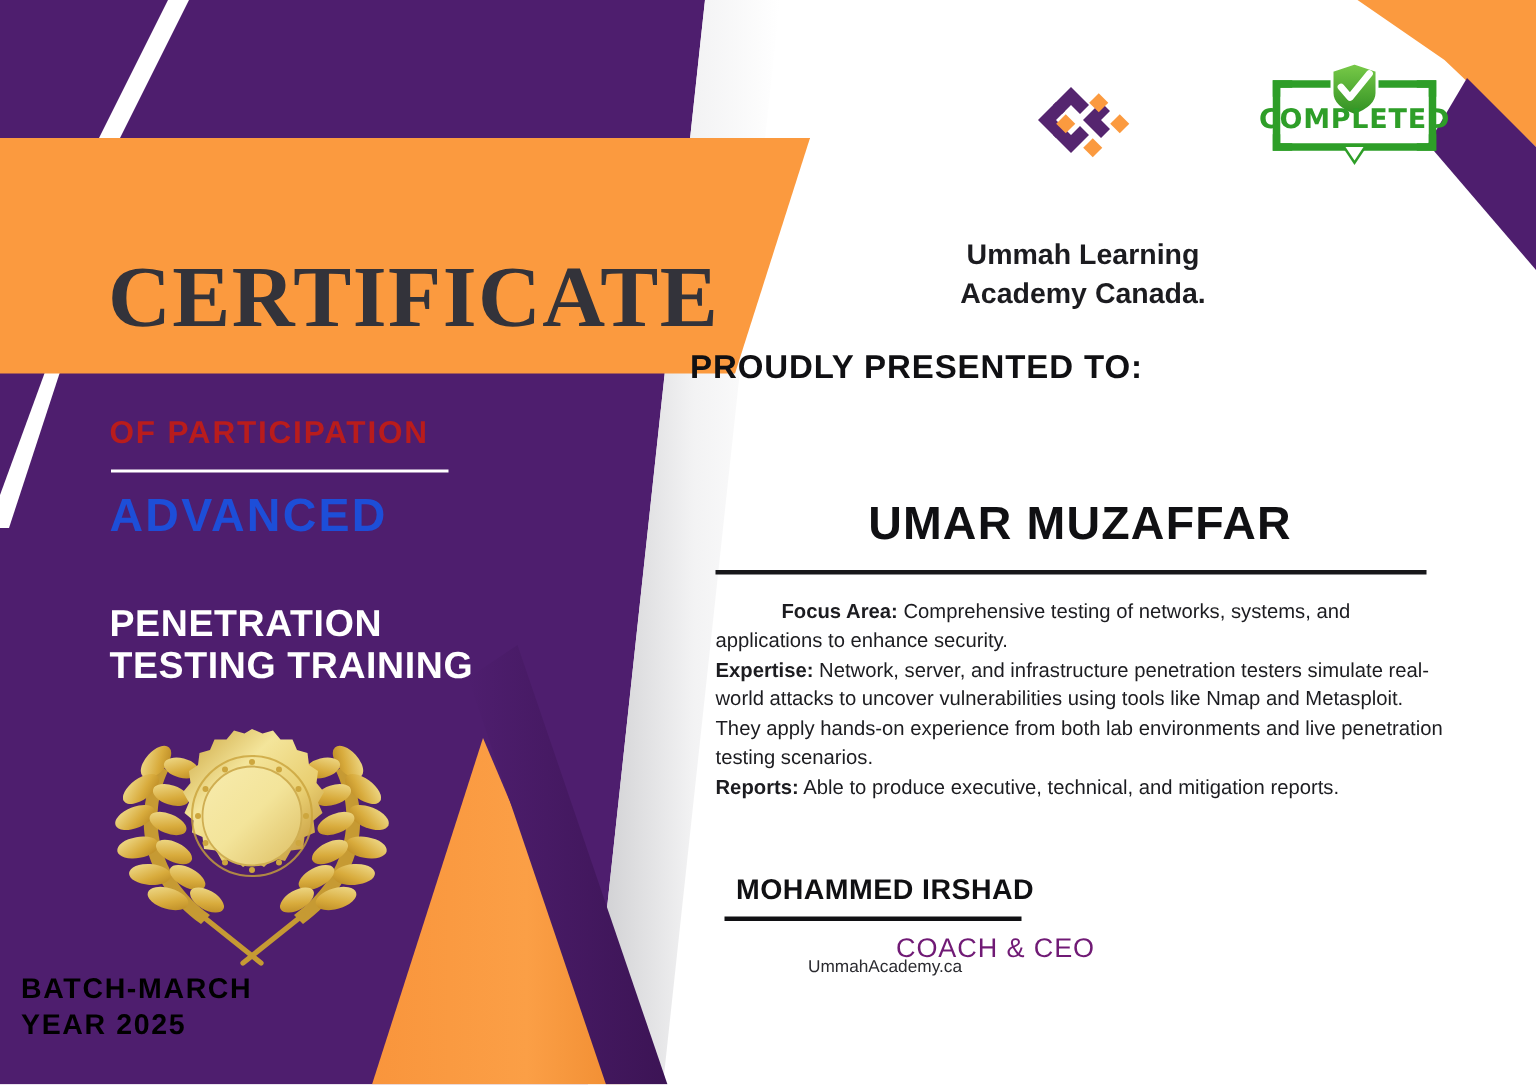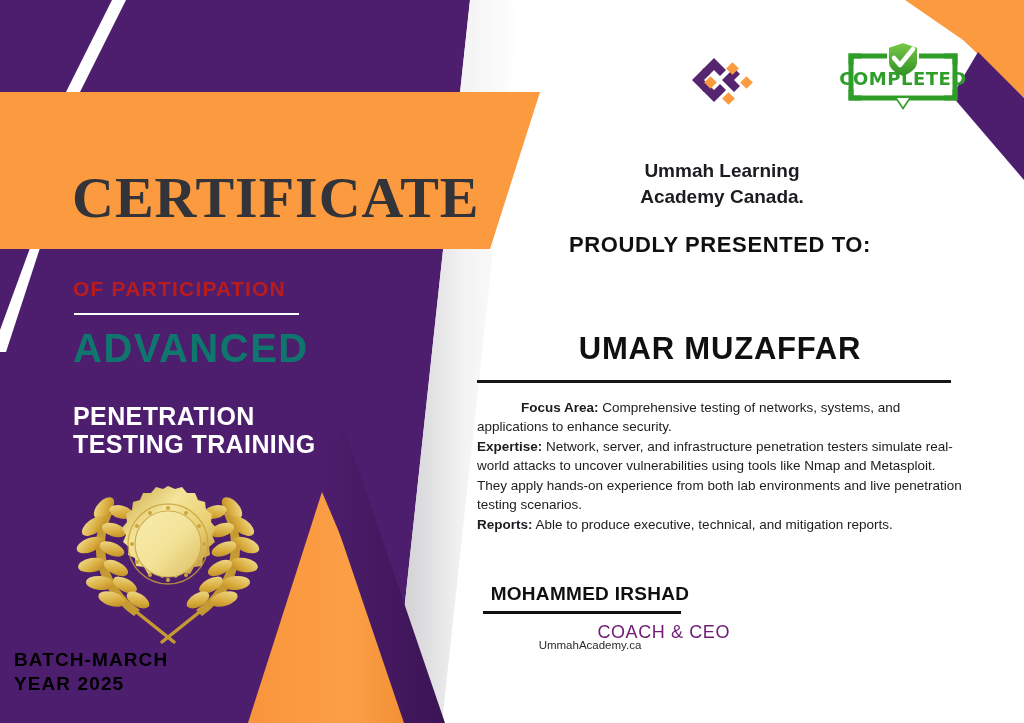--- a/index.html
+++ b/index.html
@@ -43,24 +43,24 @@
   }
   .rule-white {
     position:absolute;
     left:74px; top:313px;
     width:225px; height:2px;
     background:#ffffff;
   }
   .advanced {
     position:absolute;
     left:73px; top:326px;
-    font-size:40px;
+    font-size:31px;
     font-weight:bold;
     letter-spacing:1.5px;
-    color:#0f766e;
+    color:#1d4ed8;
   }
   .course-name {
     position:absolute;
     left:73px; top:402px;
     font-size:25px;
     font-weight:bold;
     line-height:1.12;
     letter-spacing:0.4px;
     color:#ffffff;
   }
@@ -89,21 +89,20 @@
     line-height:1.35;
     color:#1c1c20;
     margin-top:23px;
   }
   .completed-badge { position:absolute; left:839px; top:40px; width:128px; height:76px; }
 
   .presented-to {
     position:absolute;
     left:460px; top:232px;
     width:520px;
-    text-align:center;
     font-size:22px;
     font-weight:bold;
     letter-spacing:0.6px;
     color:#101013;
   }
   .recipient-name {
     position:absolute;
     left:460px; top:331px;
     width:520px;
     text-align:center;

